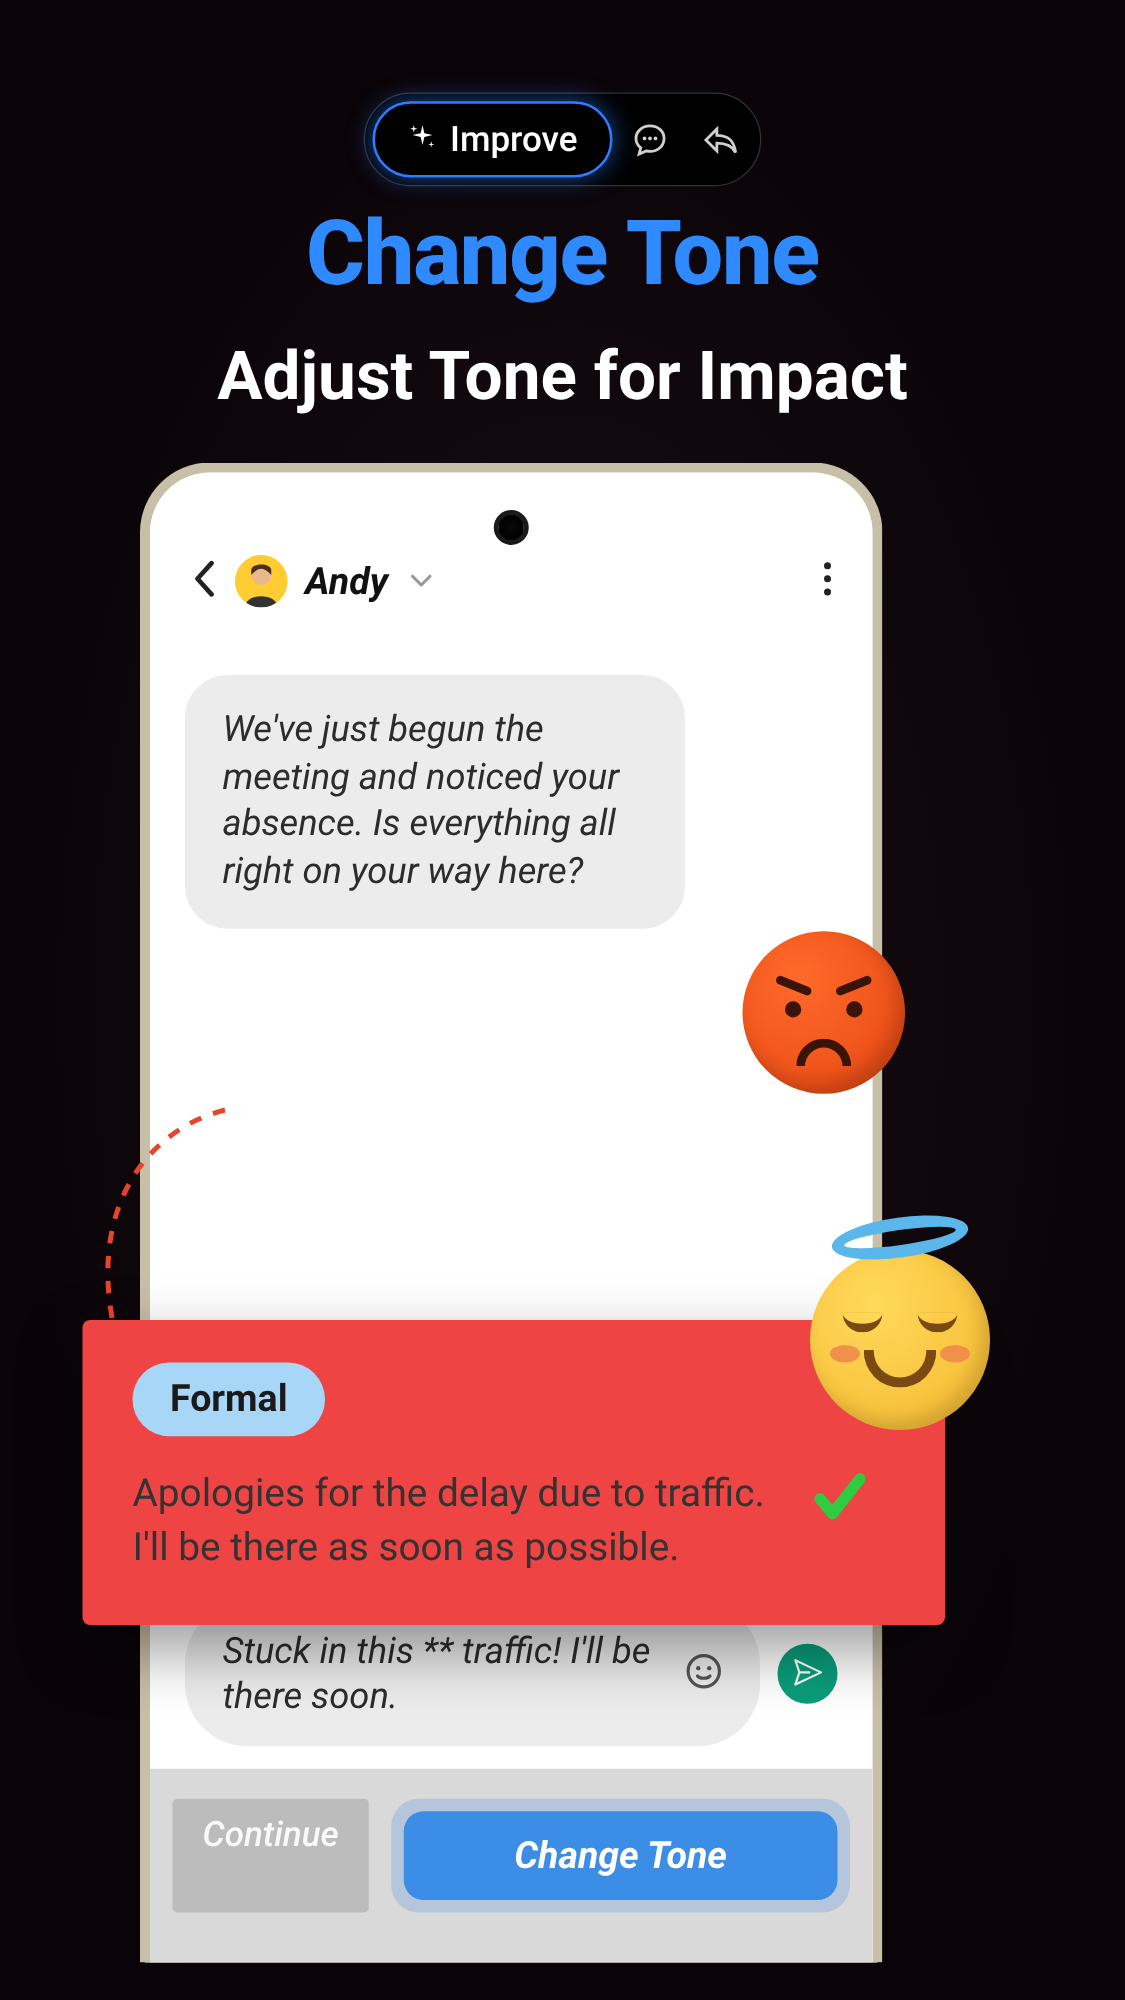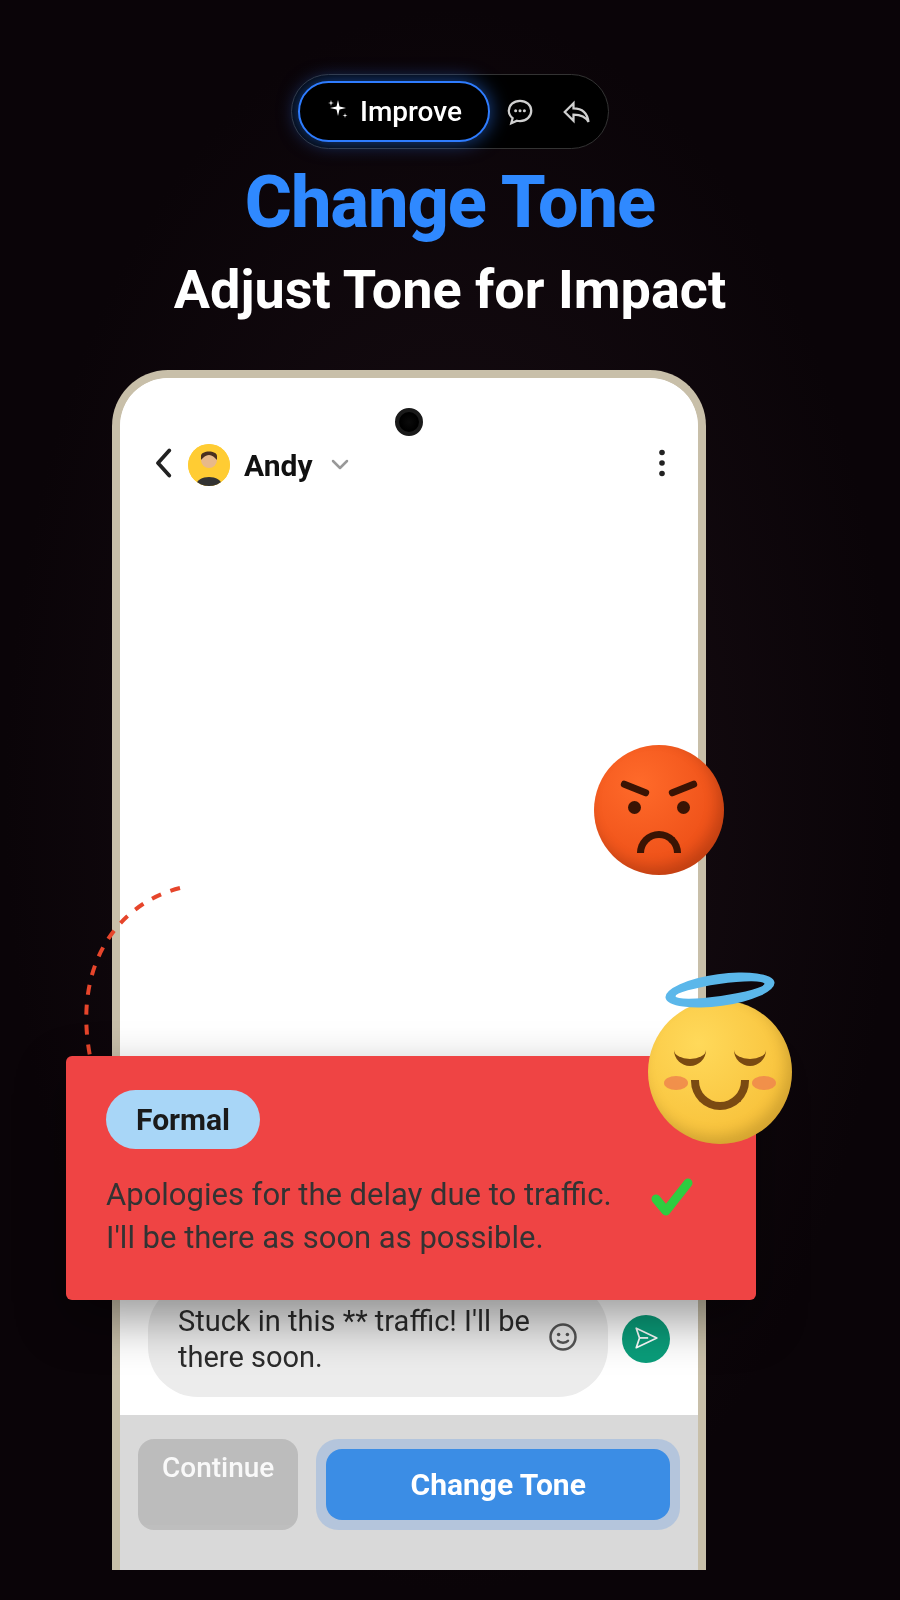--- a/index.html
+++ b/index.html
@@ -55,21 +55,21 @@
     top: 160px;
     left: 0; right: 0;
     text-align: center;
     color: #2f89ff;
     font-size: 72px;
     font-weight: 800;
     letter-spacing: -1px;
   }
   .headline-2 {
     position: absolute;
-    top: 258px;
+    top: 270px;
     left: 0; right: 0;
     text-align: center;
     color: #fff;
     font-size: 54px;
     font-weight: 700;
   }
 
   
   .phone {
     position: absolute;
@@ -83,20 +83,21 @@
     border-bottom: none;
     overflow: hidden;
   }
   .phone-inner {
     position: absolute;
     inset: 0;
     background: #fff;
     border-radius: 48px 48px 0 0;
     display: flex;
     flex-direction: column;
+    font-style: italic;
   }
   .phone-camera {
     position: absolute;
     top: 30px;
     left: 50%;
     transform: translateX(-50%);
     width: 28px;
     height: 28px;
     background: radial-gradient(circle, #0a0a0a 0%, #000 60%);
     border-radius: 50%;
@@ -187,21 +188,21 @@
     background: rgba(210,210,210,0.85);
     padding: 24px 18px 40px 18px;
     display: flex;
     gap: 18px;
   }
   .btn-continue {
     background: #b8b8b8;
     color: #fff;
     font-size: 28px;
     font-weight: 500;
-    border-radius: 16px;
+    border-radius: 4px;
     padding: 12px 24px;
     opacity: 0.85;
   }
   .btn-changetone-wrap {
     flex: 1;
     background: rgba(70,140,230,0.25);
     border-radius: 22px;
     padding: 10px;
     display:flex;
   }
@@ -386,20 +387,21 @@
       <span class="header-more">
         <svg width="8" height="28" viewBox="0 0 6 24">
           <circle cx="3" cy="3" r="2.4" fill="#222"></circle>
           <circle cx="3" cy="12" r="2.4" fill="#222"></circle>
           <circle cx="3" cy="21" r="2.4" fill="#222"></circle>
         </svg>
       </span>
     </div>
 
     <div class="messages">
+      <div class="bubble-in">We've just begun the meeting and noticed your absence. Is everything all right on your way here?</div>
 
       <div class="input-row">
         <div class="input-bubble">
           <div class="input-text">Stuck in this ** traffic! I'll be there soon.</div>
           <span class="emoji-btn">
             <svg width="30" height="30" viewBox="0 0 24 24">
               <circle cx="12" cy="12" r="10" stroke="#555" stroke-width="2" fill="none"></circle>
               <circle cx="8.5" cy="10" r="1.4" fill="#555"></circle>
               <circle cx="15.5" cy="10" r="1.4" fill="#555"></circle>
               <path d="M8 15 C9.5 17 14.5 17 16 15" stroke="#555" stroke-width="2" fill="none" stroke-linecap="round"></path>

